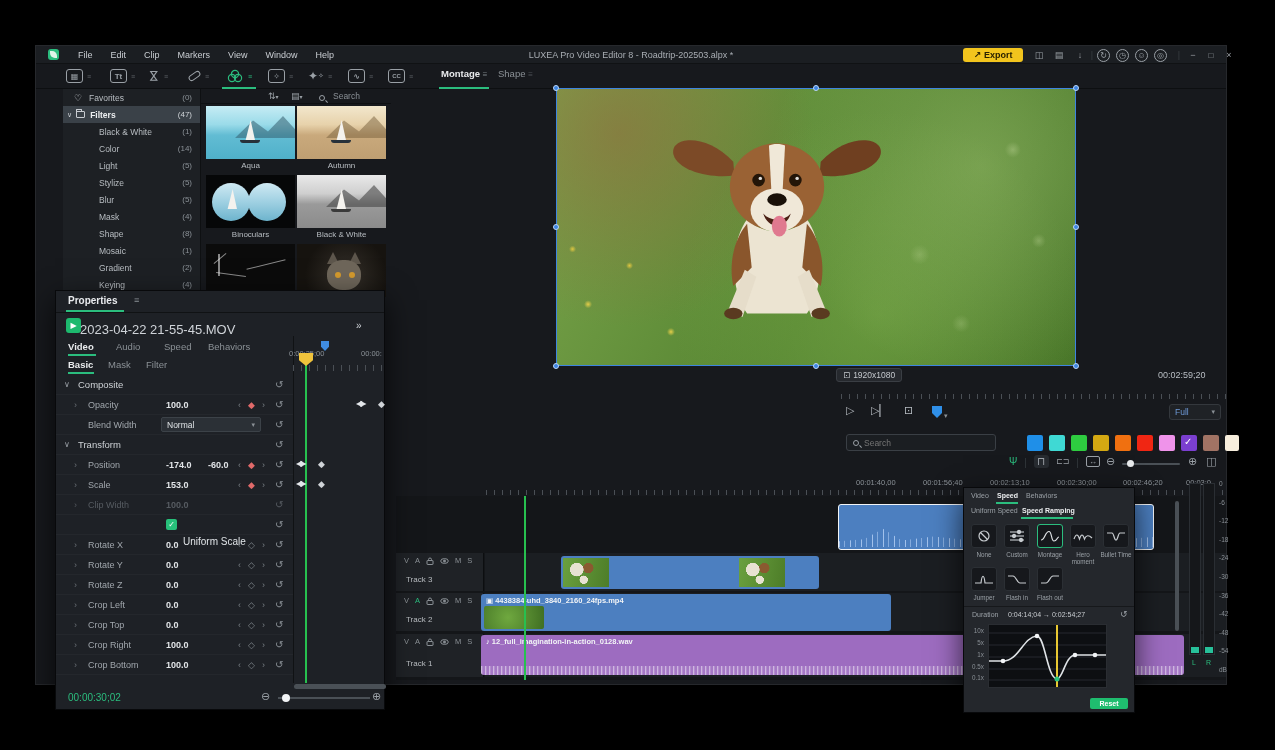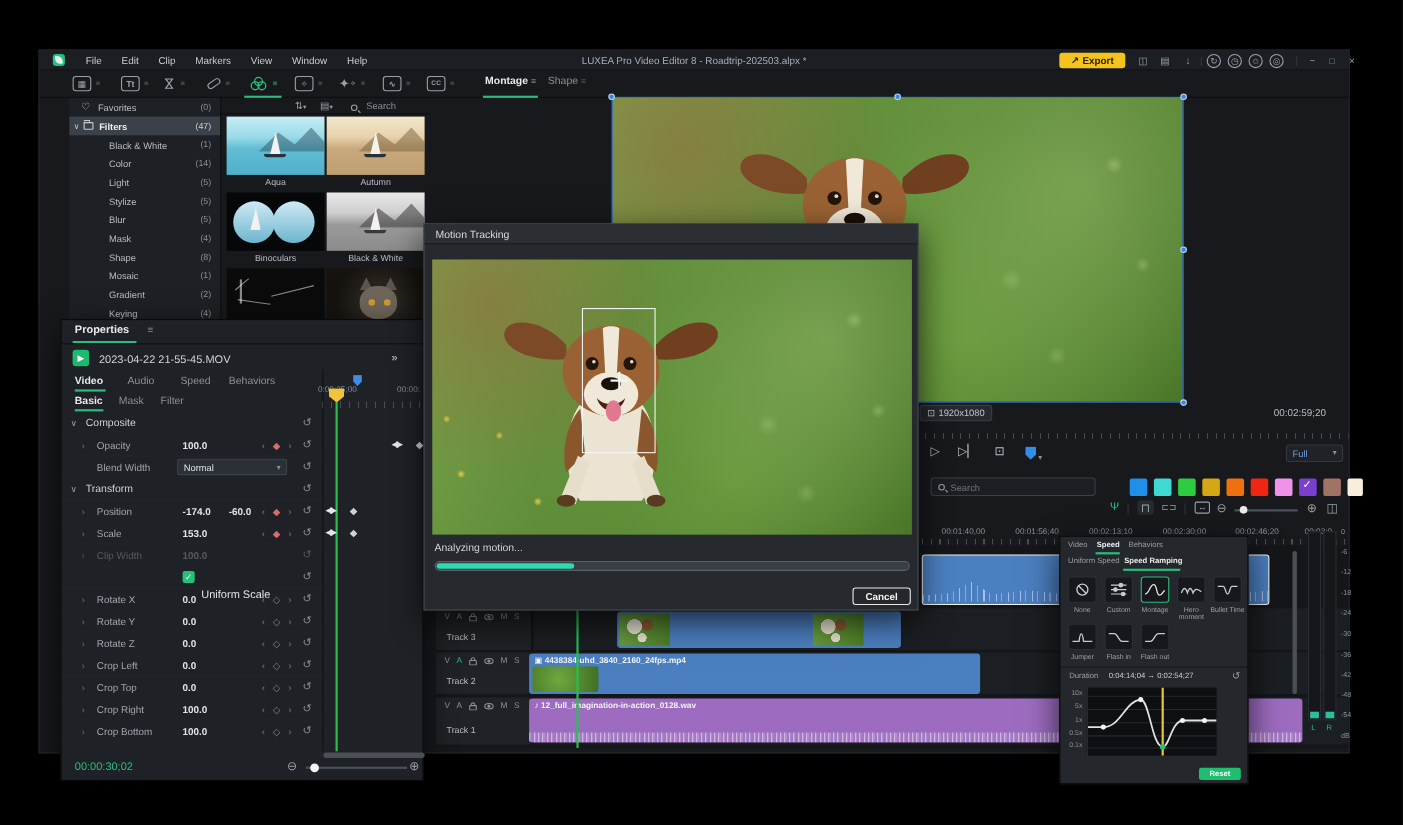--- a/index.html
+++ b/index.html
@@ -518,21 +518,21 @@
     <span class="tx" style="left:1156px;top:613px;font-size:7px;color:#2bbd7e">L</span>
     <span class="tx" style="left:1170px;top:613px;font-size:7px;color:#2bbd7e">R</span>
   </div>
 
   <div class="ab panel props">
     <span class="tx ptitle" style="left:12px;top:4px">Properties</span>
     <span class="tx" style="left:78px;top:4px;font-size:9px;color:#8b9196">≡</span>
     <div class="gund" style="left:10px;top:19px;width:58px"></div>
     <div class="ab" style="left:0;top:21px;width:100%;height:1px;background:#101214"></div>
     <span class="playb" style="left:10px;top:27px">▶</span>
-    <span class="tx" style="left:34px;top:31px;font-size:10px;color:#cfd3d8">2023-04-22 21-55-45.MOV</span>
+    <span class="tx" style="left:24px;top:31px;font-size:13px;color:#cfd3d8">2023-04-22 21-55-45.MOV</span>
     <span class="tx" style="left:300px;top:29px;font-size:10px;color:#cfd3d8">»</span>
     <span class="tx tabsm on" style="left:12px;top:50px">Video</span>
     <span class="tx tabsm" style="left:60px;top:50px">Audio</span>
     <span class="tx tabsm" style="left:108px;top:50px">Speed</span>
     <span class="tx tabsm" style="left:152px;top:50px">Behaviors</span>
     <div class="gund" style="left:12px;top:63px;width:28px"></div>
     <span class="tx tabsm on" style="left:12px;top:68px">Basic</span>
     <span class="tx tabsm" style="left:52px;top:68px">Mask</span>
     <span class="tx tabsm" style="left:90px;top:68px">Filter</span>
     <div class="gund" style="left:12px;top:81px;width:26px"></div>
@@ -675,41 +675,20 @@
     <span class="kfs" style="left:262px;top:188px">◆</span>
 
     <div class="ab" style="left:238px;top:393px;width:92px;height:5px;background:#4a5056;border-radius:3px"></div>
     <span class="tx" style="left:12px;top:401px;font-size:10px;color:#2bbd7e">00:00:30;02</span>
     <span class="tx" style="left:205px;top:399px;font-size:11px;color:#9aa0a6">⊖</span>
     <div class="ab" style="left:222px;top:406px;width:92px;height:2px;background:#4a5056"></div>
     <span class="ab" style="left:226px;top:403px;width:8px;height:8px;border-radius:50%;background:#f2f4f6"></span>
     <span class="tx" style="left:316px;top:399px;font-size:11px;color:#9aa0a6">⊕</span>
   </div>
 
-  <div class="ab panel dlg">
-    <div class="dlgbar">
-        <span class="tx" style="left:10px;top:4px;font-size:9.5px;color:#d8dadd">Motion Tracking</span>
-      </div>
-    <div class="ab grass" style="left:7px;top:32px;width:436px;height:250px">
-      <i class="bokeh"></i>
-      <svg viewBox="0 0 200 200" style="position:absolute;left:55px;top:15px;width:215px;height:215px">
-          <use href="#dog"></use>
-        </svg>
-      <div class="ab" style="left:136px;top:44px;width:67px;height:132px;border:1.5px solid #f4f5f6"></div>
-      <span class="ab" style="left:162px;top:109px;width:16px;height:1.5px;background:#f4f5f6"></span>
-      <span class="ab" style="left:169px;top:102px;width:1.5px;height:16px;background:#f4f5f6"></span>
-    </div>
-    <span class="tx" style="left:9px;top:289px;font-size:9.5px;color:#d0d3d6">Analyzing motion...</span>
-    <div class="progress" style="left:9px;top:306px;width:432px">
-      <i class="pfill" style="width: 29%;"></i>
-    </div>
-    <div class="cancel" style="left:389px;top:330px;width:53px;height:16px">
-        <span>Cancel</span>
-      </div>
-  </div>
 
   <div class="ab panel speed">
     <span class="sptab" style="left:7px;top:4px">Video</span>
     <span class="sptab on" style="left:33px;top:4px">Speed</span>
     <div class="gund" style="left:32px;top:14px;width:22px;height:1.5px"></div>
     <span class="sptab" style="left:62px;top:4px">Behaviors</span>
     <span class="sptab" style="left:7px;top:19px">Uniform Speed</span>
     <span class="sptab on" style="left:58px;top:19px">Speed Ramping</span>
     <div class="gund" style="left:57px;top:29px;width:52px;height:1.5px"></div>
 

